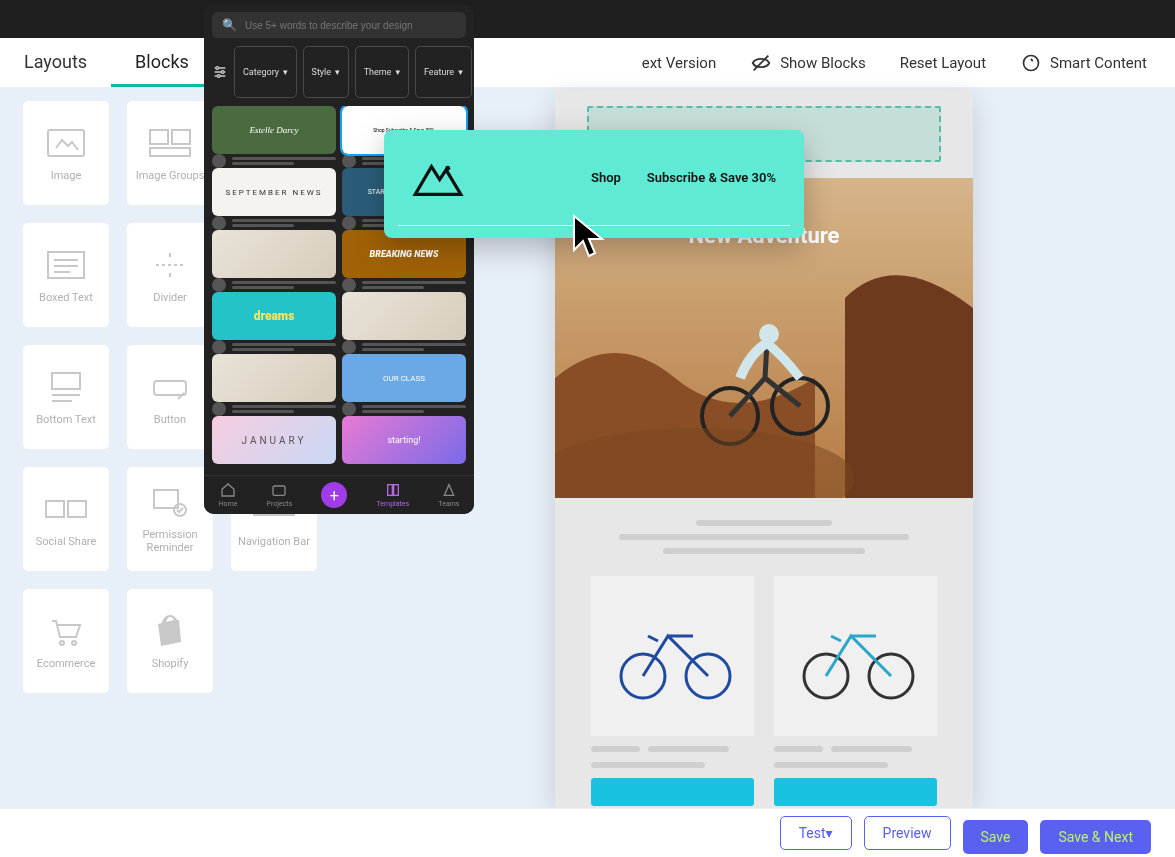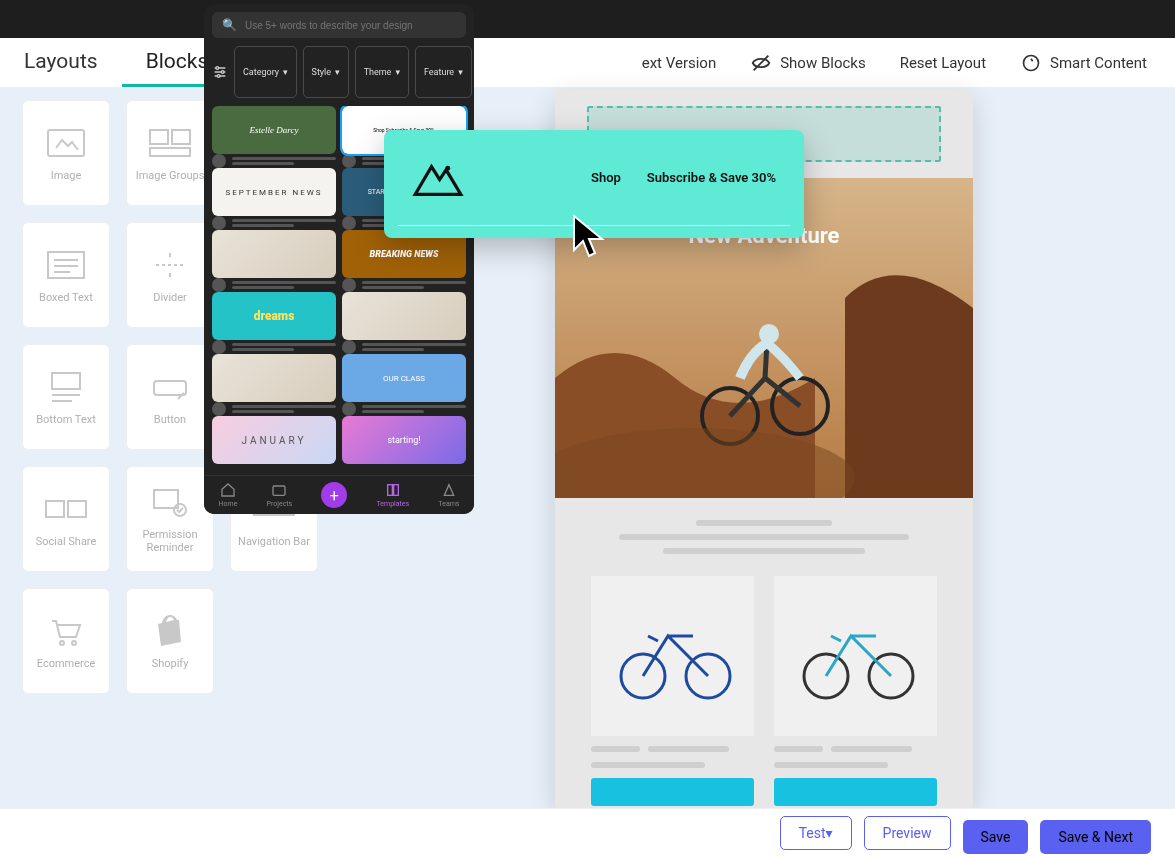--- a/index.html
+++ b/index.html
@@ -4,21 +4,21 @@
 <style>
 * { box-sizing: border-box; margin: 0; padding: 0; }
 body { font-family: -apple-system, BlinkMacSystemFont, "Segoe UI", Roboto, sans-serif; background: #e7eff8; width: 1175px; height: 857px; overflow: hidden; position: relative; }
 
 
 .topbar { position: absolute; top:0; left:0; right:0; height:38px; background:#1e1e1e; }
 
 
 .tabstrip { position:absolute; top:38px; left:0; right:0; height:50px; background:#fff; display:flex; align-items:center; border-bottom:1px solid #f0f0f0; }
 .main-tabs { display:flex; height:100%; }
-.main-tab { padding:0 24px; height:100%; display:flex; align-items:center; font-size:21px; color:#333; cursor:pointer; border-bottom:3px solid transparent; }
+.main-tab { padding:0 24px; height:100%; display:flex; align-items:center; font-size:18px; color:#333; cursor:pointer; border-bottom:3px solid transparent; }
 .main-tab.active { border-bottom-color:#0fb9a5; color:#222; }
 .spacer { flex:1; }
 .top-actions { display:flex; gap:34px; align-items:center; padding-right:28px; }
 .top-action { display:flex; align-items:center; gap:8px; font-size:15px; color:#333; cursor:pointer; }
 .top-action-icon { width:22px; height:22px; display:flex; align-items:center; justify-content:center; }
 
 
 .blocks-panel { position:absolute; top:100px; left:22px; width:300px; display:flex; flex-wrap:wrap; gap:16px; }
 .block-card { width:88px; height:106px; background:#fff; border:1px solid #eee; border-radius:6px; display:flex; flex-direction:column; align-items:center; justify-content:center; gap:8px; cursor:pointer; }
 .block-icon { width:46px; height:36px; display:flex; align-items:center; justify-content:center; color:#c8c8c8; }
@@ -66,21 +66,21 @@
 .canvas-products { display:flex; gap:20px; padding:0 36px 20px; }
 .prod { flex:1; display:flex; flex-direction:column; gap:10px; }
 .prod-img { height:160px; background:#f0f0f0; display:flex; align-items:center; justify-content:center; }
 .prod-meta { display:flex; gap:8px; }
 .prod-btn { height:28px; background:#18c1e0; border-radius:3px; }
 
 
 .bottombar { position:absolute; left:0; right:0; top:808px; height:49px; background:#fff; display:flex; align-items:center; justify-content:flex-end; gap:12px; padding:0 24px; border-top:1px solid #eee; }
 .btn { height:34px; padding:0 18px; border-radius:5px; font-size:14px; display:flex; align-items:center; gap:0; cursor:pointer; }
 .btn.outline { border:1px solid #5a60ef; color:#5a60ef; background:#fff; }
-.btn.solid { background:#5a60ef; color:#000000;margin-top:8px; }
+.btn.solid { background:#5a60ef; color:#bef264;margin-top:8px; }
 svg { display:block; }
 </style>
 </head>
 <body>
 
 <div class="topbar"></div>
 
 <div class="tabstrip">
   <div class="main-tabs">
     <div class="main-tab">

